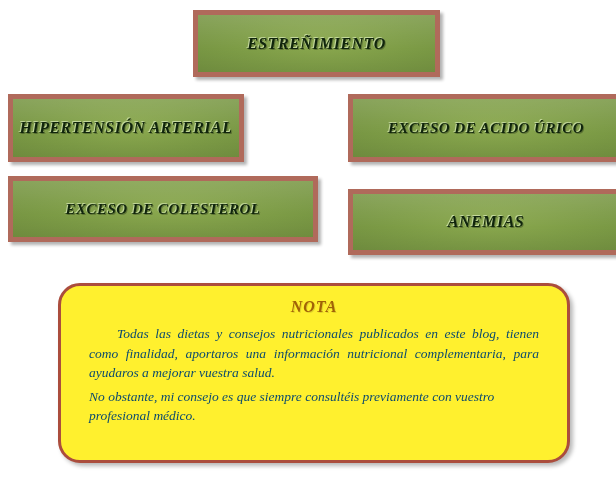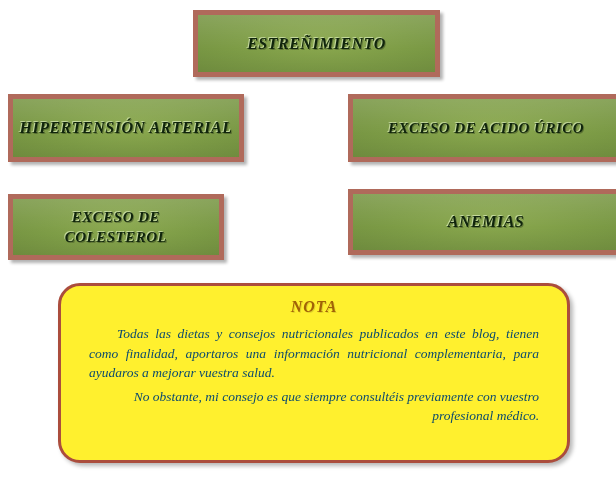--- a/index.html
+++ b/index.html
@@ -60,21 +60,21 @@
   
   #box-estrenimiento { left: 193px; top: 10px;  width: 247px; height: 67px; }
   #box-estrenimiento .cond-label { font-size: 16px; }
 
   #box-hipertension  { left: 8px;   top: 94px;  width: 236px; height: 68px; }
   #box-hipertension .cond-label { font-size: 16px; }
 
   #box-acido-urico   { left: 348px; top: 94px;  width: 276px; height: 68px; }
   #box-acido-urico .cond-label { font-size: 15px; }
 
-  #box-colesterol    { left: 8px;   top: 194px; width: 216px; height: 66px; }
+  #box-colesterol    { left: 8px;   top: 176px; width: 310px; height: 66px; }
   #box-colesterol .cond-label { font-size: 15px; }
 
   #box-anemias       { left: 348px; top: 189px; width: 276px; height: 66px; }
   #box-anemias .cond-label { font-size: 16px; }
 
   
   #note-box {
     position: absolute;
     left: 58px;
     top: 283px;
@@ -106,21 +106,21 @@
     line-height: 1.45;
     color: #0c4a6e;
     margin: 4px;
   }
   #note-para-1 {
     text-align: justify;
     text-indent: 28px;
     text-align-last: left;
   }
   #note-para-2 {
-    text-align: right;
+    text-align: left;
     margin-top: 0px;
   }
 </style>
 </head>
 <body>
 
 <div id="canvas">
 
   <div class="cond-box" id="box-estrenimiento">
     <span class="cond-label">ESTREÑIMIENTO</span>

